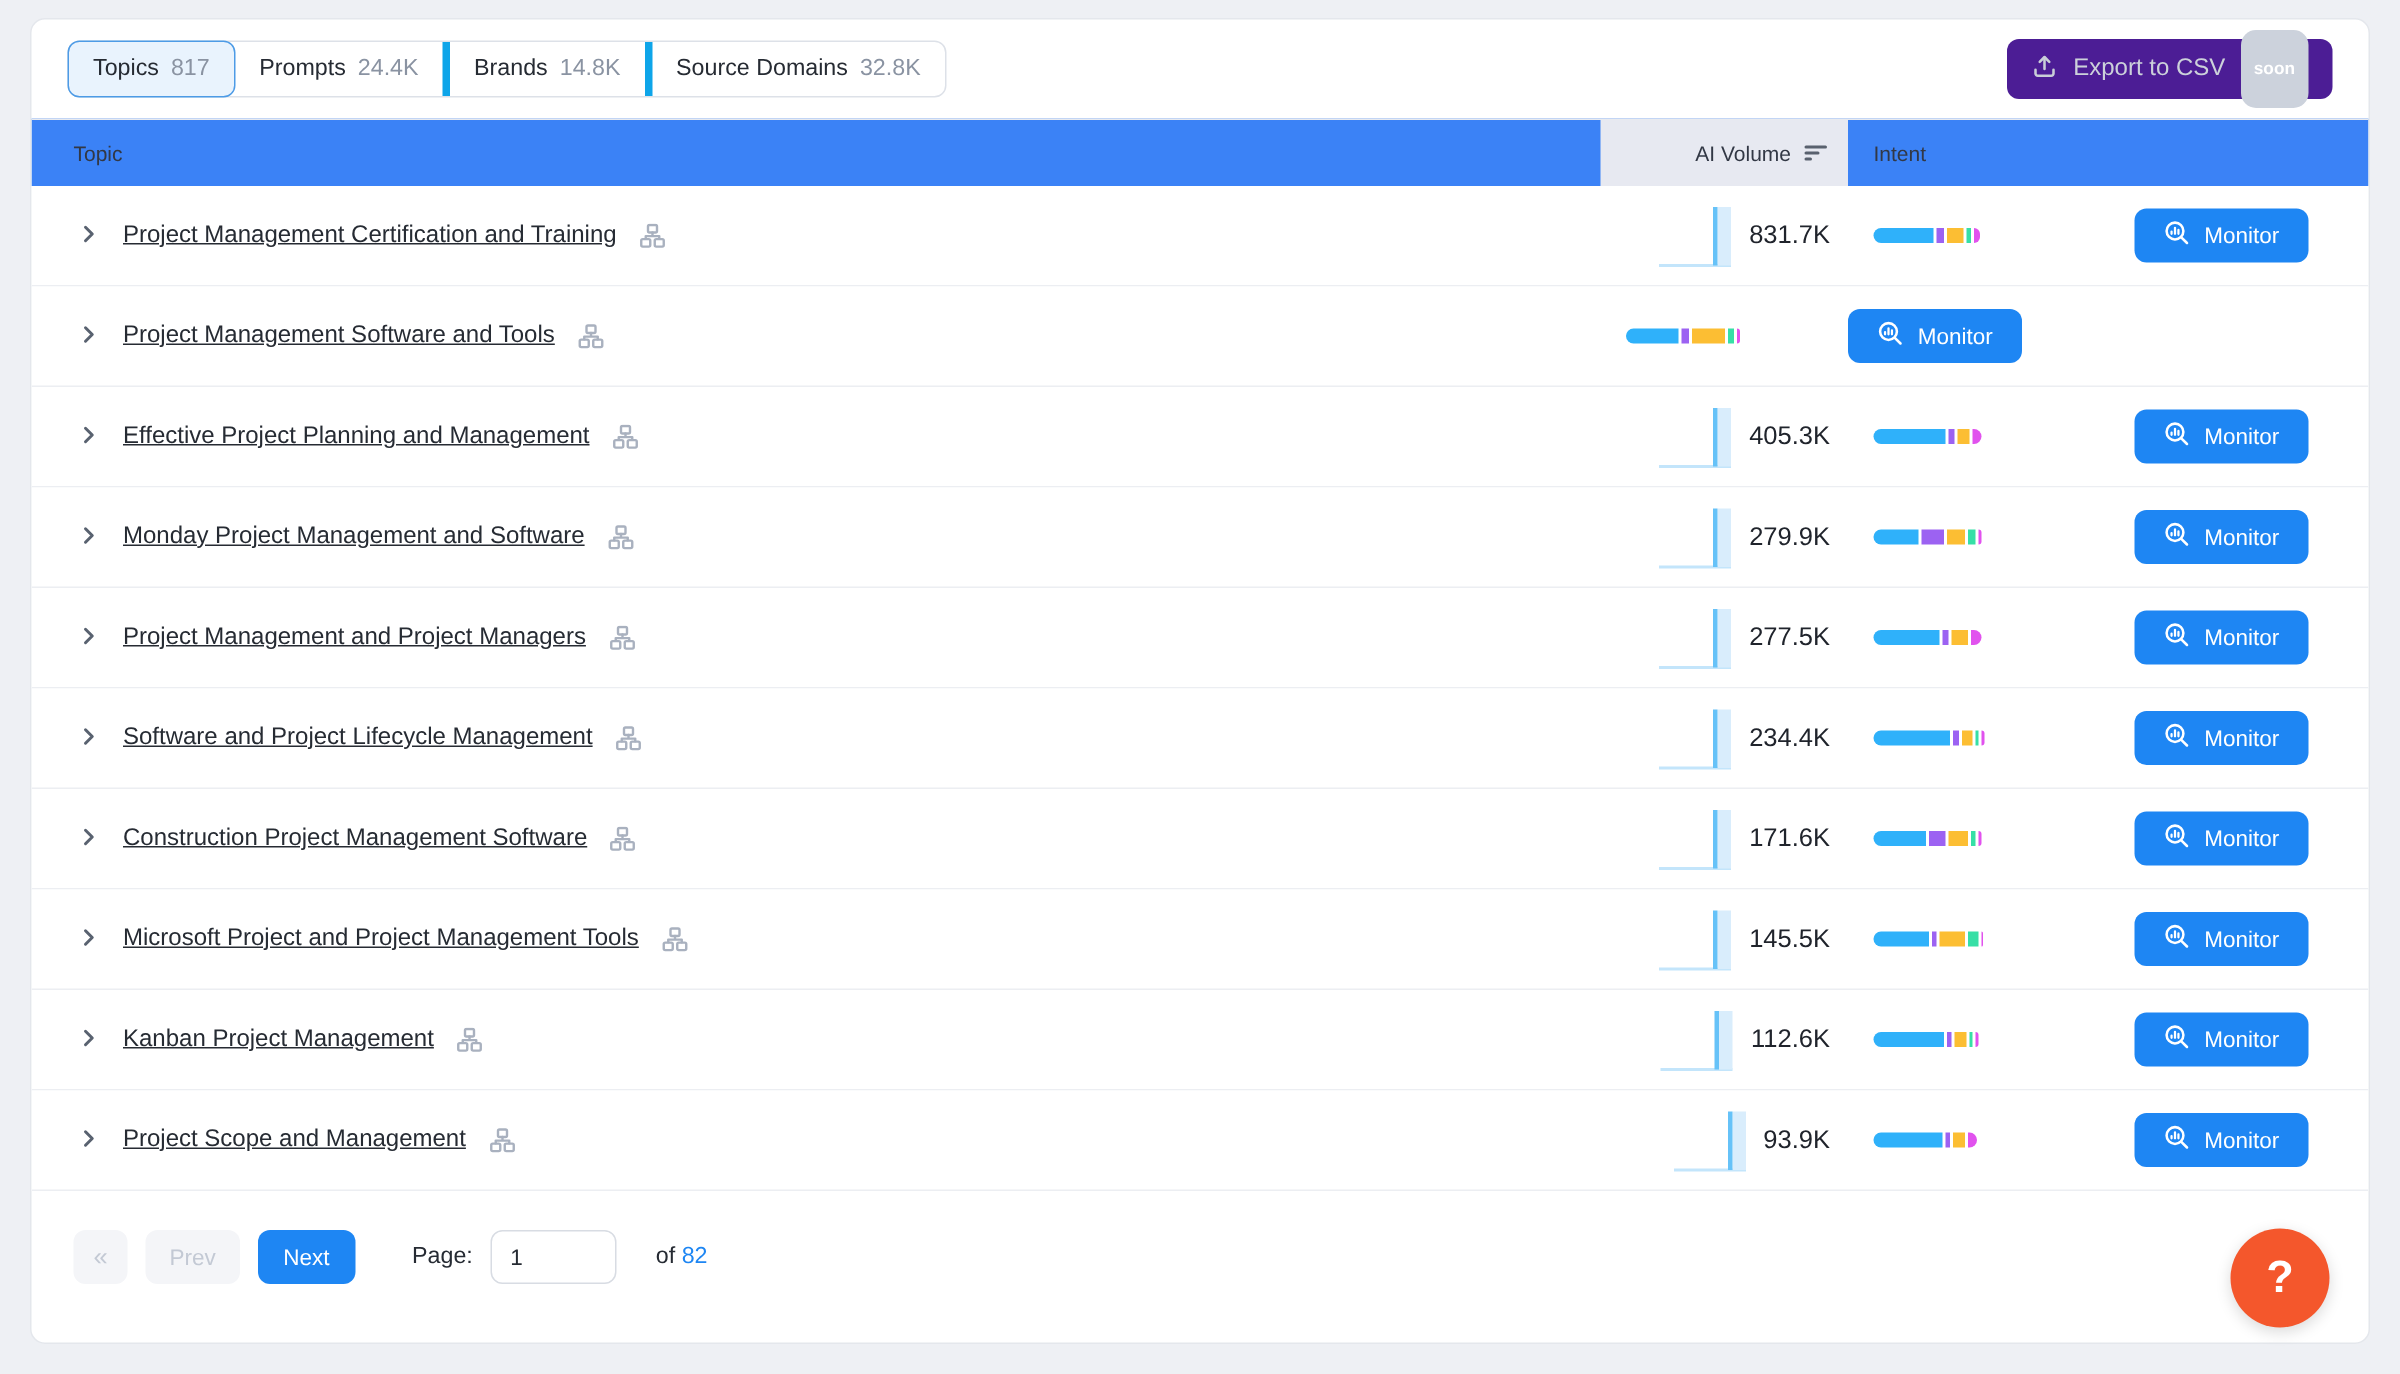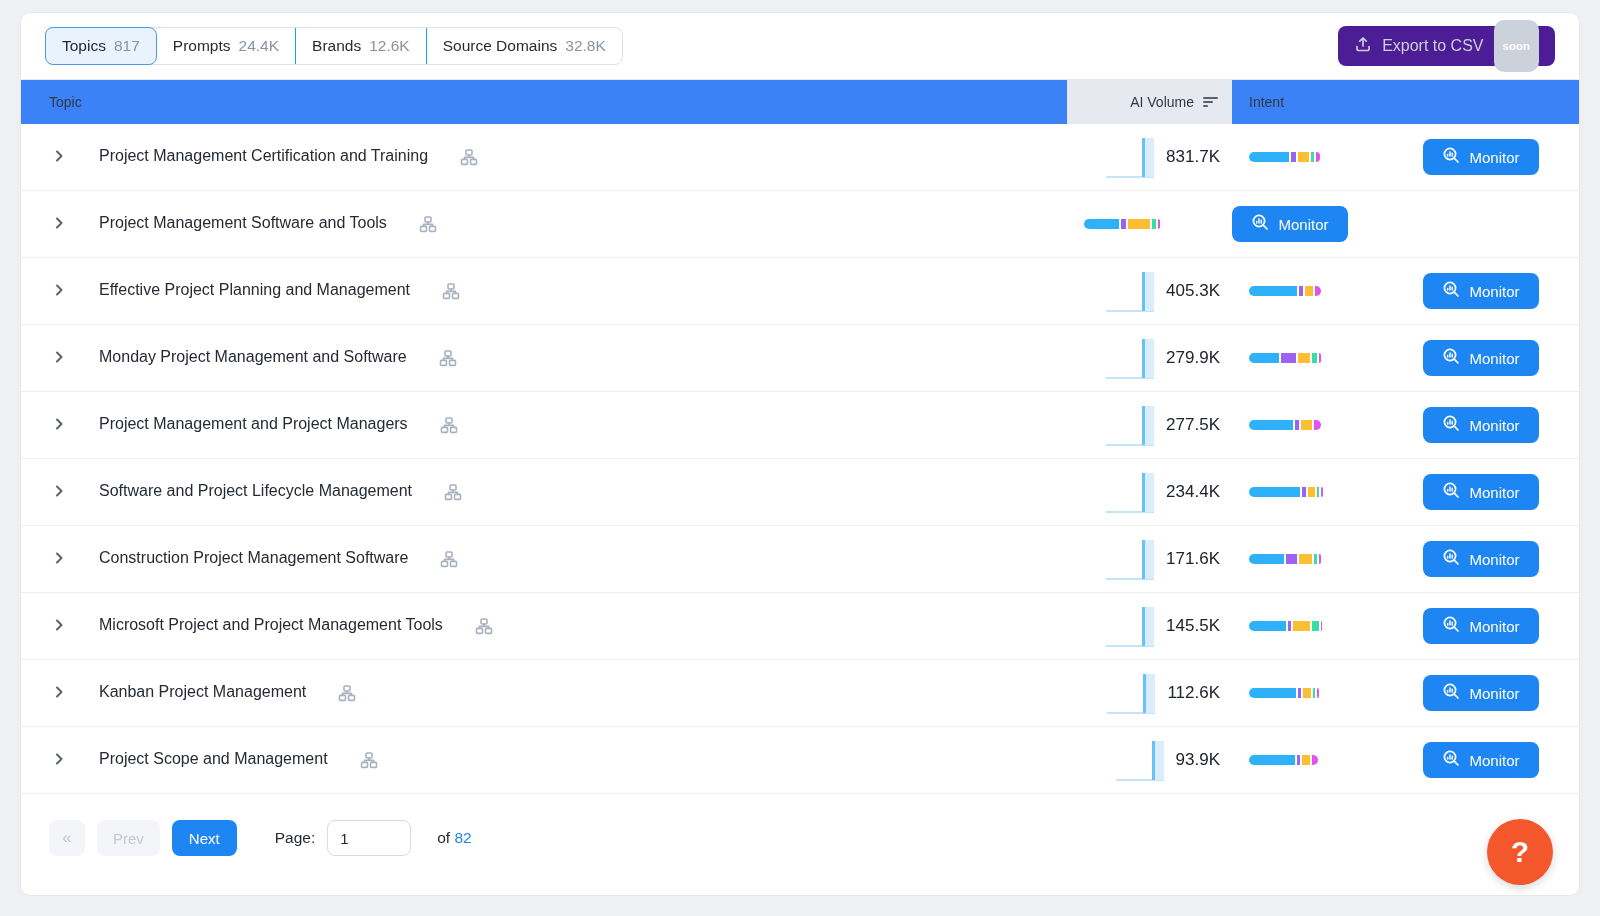--- a/index.html
+++ b/index.html
@@ -29,21 +29,21 @@
     display:flex;
     border:1px solid #dde1e8;
     border-radius:8px;
     background:#fff;
   }
   .tab {
     display:flex; align-items:center; gap:8px;
     padding:9px 16px;
     font-size:15.5px;
     color:#262b33;
-    border-right:1px solid #0ea5e9;
+    border-right:5px solid #0ea5e9;
     cursor:pointer;
     white-space:nowrap;
   }
   .tab:last-child { border-right:none; }
   .tab .count { color:#8a93a2; }
   .tab.active {
     background:#e9f3fd;
     border:1px solid #4d9be6;
     border-radius:8px;
     margin:-1px 0 -1px -1px;
@@ -90,21 +90,21 @@
   .sort-icon i:nth-child(1){ width:15px; }
   .sort-icon i:nth-child(2){ width:10px; }
   .sort-icon i:nth-child(3){ width:5px; }
   .th-intent { display:flex; align-items:center; padding-left:17px; }
   .row {
     height:67px;
     align-items:center;
     border-bottom:1px solid #eceef2;
     background:#fff;
   }
-  .topic-cell { display:flex; gap:30px; min-width:0; }
+  .topic-cell { display:flex; align-items:center; gap:13px; min-width:0;text-decoration:underline; }
   .chevron-btn { width:20px; height:20px; display:flex; align-items:center; justify-content:center; cursor:pointer; background:none; border:none; }
   .topic-label { font-size:16px; color:#262b33; white-space:nowrap; }
   .sitemap-icon { margin-left:2px; display:flex; align-items:center; }
   .volume-cell {
     display:flex; align-items:center; justify-content:flex-end;
     gap:12px; padding-right:12px;
     font-size:17px; color:#20242c;
   }
   .spark { position:relative; width:48px; height:42px; flex:none; }
   .spark .base { position:absolute; left:0; right:0; bottom:0; height:2px; background:#c3e5fb; }
@@ -170,21 +170,21 @@
       <div class="tab active">
         <span>Topics</span>
         <span class="count">817</span>
       </div>
       <div class="tab">
         <span>Prompts</span>
         <span class="count">24.4K</span>
       </div>
       <div class="tab">
         <span>Brands</span>
-        <span class="count">12.6K</span>
+        <span class="count">14.8K</span>
       </div>
       <div class="tab">
         <span>Source Domains</span>
         <span class="count">32.8K</span>
       </div>
     </div>
     <div class="export-btn">
       <span class="icon">
         <svg width="18" height="18" viewBox="0 0 18 18" fill="none" stroke="#c9ced8" stroke-width="1.7" stroke-linecap="round" stroke-linejoin="round">
           <path d="M9 11V3.5"></path>

